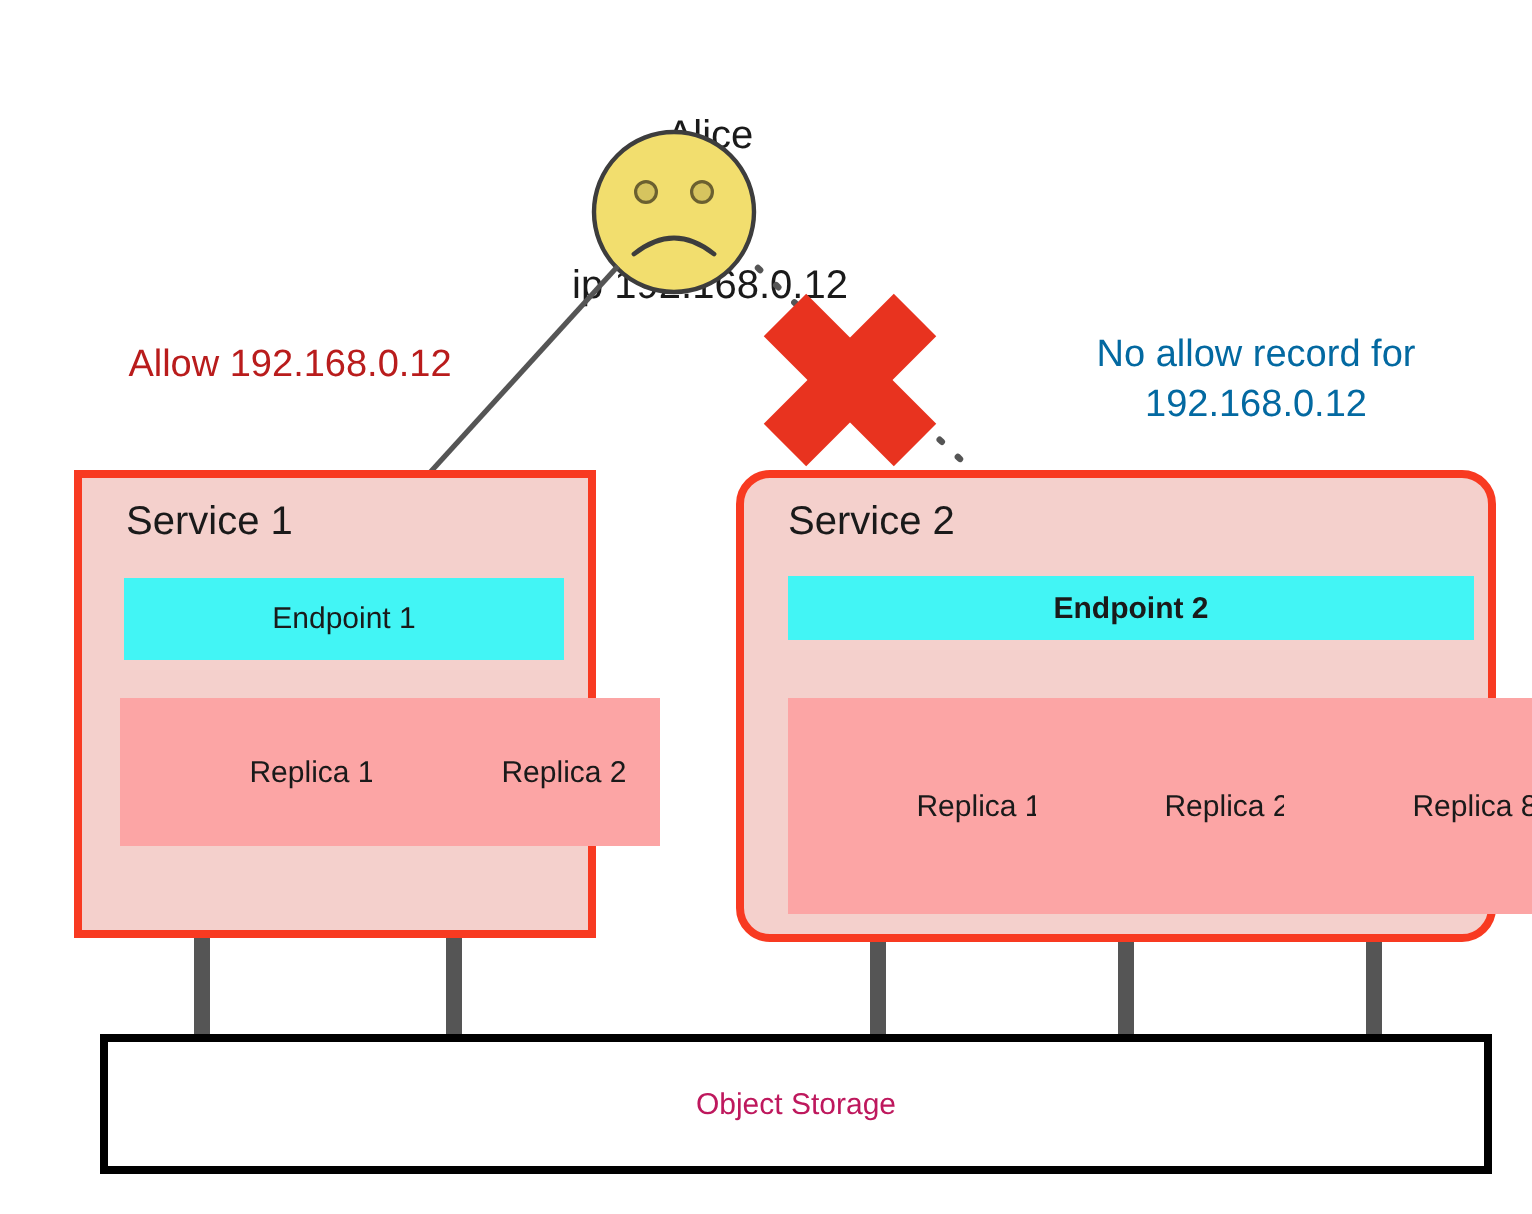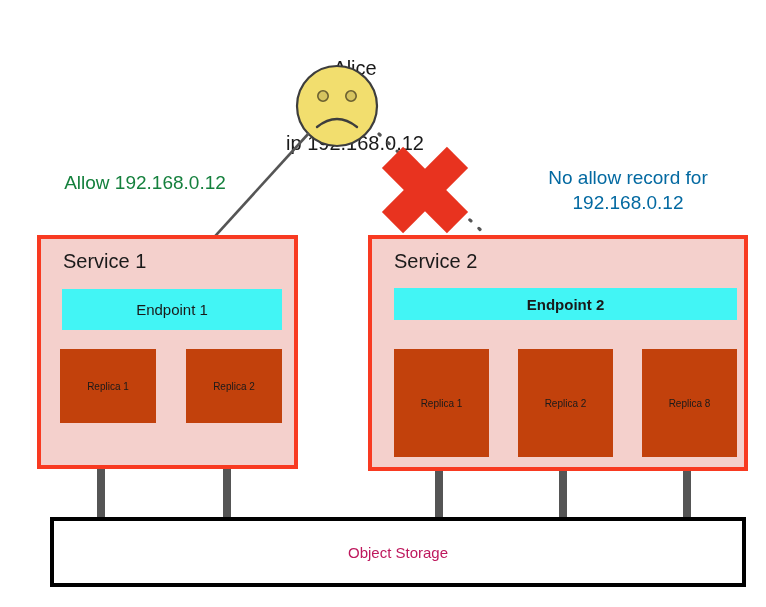--- a/index.html
+++ b/index.html
@@ -34,21 +34,21 @@
   
   #alice-face { left: 294px; top: 63px; width: 86px; height: 86px; }
 
   
   #allow-label {
     left: 20px;
     top: 172px;
     width: 250px;
     text-align: center;
     font-size: 19px;
-    color: #15803d;
+    color: #b91c1c;
     white-space: pre;
   }
 
   
   #noallow-label {
     left: 500px;
     top: 165px;
     width: 256px;
     text-align: center;
     font-size: 19px;
@@ -57,21 +57,21 @@
   }
   #noallow-label div { white-space: pre; }
 
   
   .service-box {
     background: #f4d0cc;
     border: 4px solid #f83a21;
     box-sizing: border-box;
   }
   #service-1 { left: 37px; top: 235px; width: 261px; height: 234px; }
-  #service-2 { left: 368px; top: 235px; width: 380px; height: 236px; }
+  #service-2 { left: 368px; top: 235px; width: 380px; height: 236px; border-radius: 17px; }
 
   .service-title {
     position: absolute;
     left: 22px;
     top: 11px;
     font-size: 20px;
     color: #1a1a1a;
     white-space: pre;
   }
 
@@ -85,27 +85,28 @@
     font-size: 15px;
     color: #1a1a1a;
     white-space: pre;
   }
   #endpoint-1 { left: 21px; top: 50px; width: 220px; height: 41px; }
   #endpoint-2 { left: 22px; top: 49px; width: 343px; height: 32px; font-weight: bold; }
 
   
   .replica {
     position: absolute;
-    background: #c2410c;
+    background: #fca5a5;
     display: flex;
     align-items: center;
     justify-content: center;
-    font-size: 10px;
-    color: #1a1a1a;
-    white-space: pre;
+    font-size: 15px;
+    color: #1a1a1a;
+    white-space: pre;
+    padding-left: 48px;
   }
   .svc1-replica { top: 110px; width: 96px; height: 74px; }
   #svc1-replica-1 { left: 19px; }
   #svc1-replica-2 { left: 145px; }
 
   .svc2-replica { top: 110px; width: 95px; height: 108px; }
   #svc2-replica-1 { left: 22px; }
   #svc2-replica-2 { left: 146px; }
   #svc2-replica-3 { left: 270px; }
 

